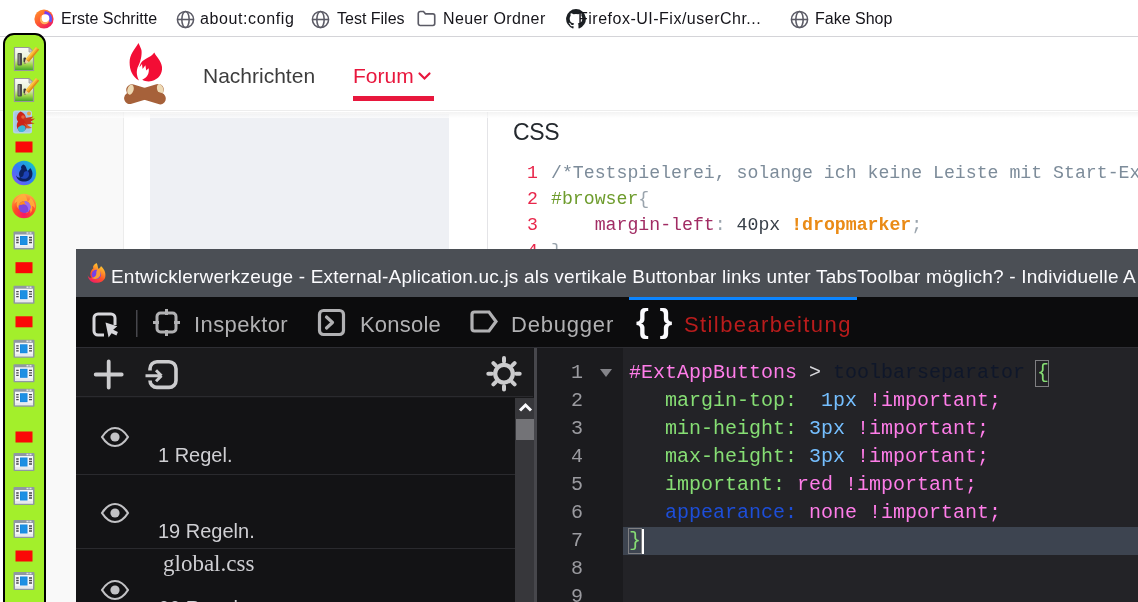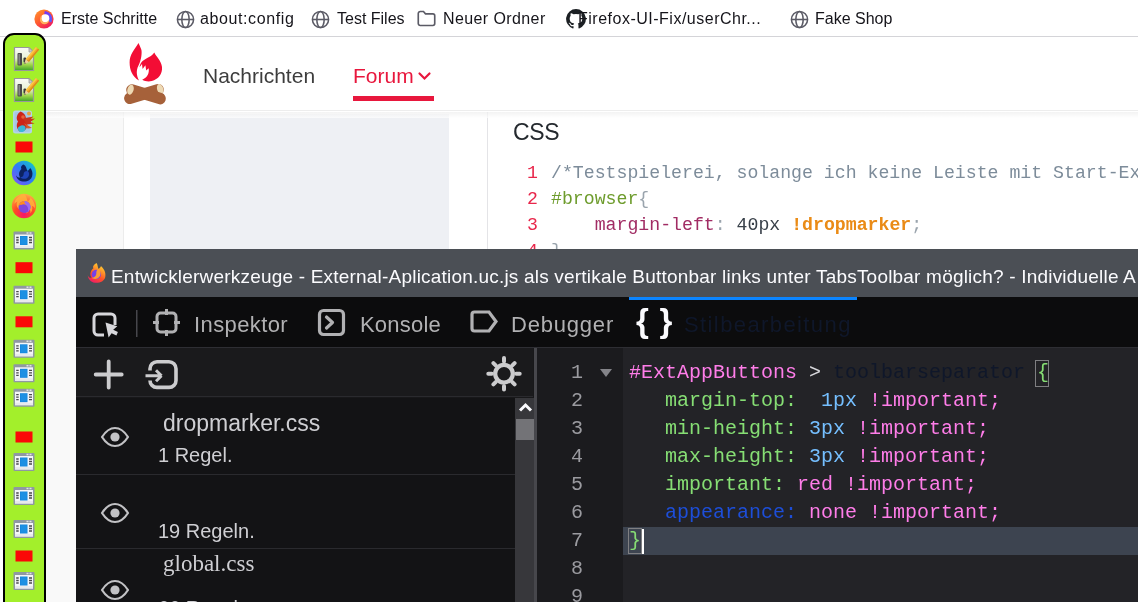--- a/index.html
+++ b/index.html
@@ -240,21 +240,21 @@
   <g transform="translate(394,13)" stroke="#b1b1b3" fill="none" stroke-width="3.2">
     <path d="M2 5.5 C2 4 3 3 4.5 3 L19 3 L26 12.5 L19 22 L4.5 22 C3 22 2 21 2 19.5 Z" transform="scale(1,1) translate(0,-1)"></path>
   </g>
 
   <text x="560" y="35" font-family="Liberation Sans" font-weight="bold" font-size="33" fill="#fbfbfe">{</text>
     <text x="583.5" y="35" font-family="Liberation Sans" font-weight="bold" font-size="33" fill="#fbfbfe">}</text>
 </svg>
 <div class="abs" style="left:194px;top:312px;font-size:22px;letter-spacing:0.4px;color:#b1b1b3;">Inspektor</div>
 <div class="abs" style="left:360px;top:312px;font-size:22px;letter-spacing:0.2px;color:#b1b1b3;">Konsole</div>
 <div class="abs" style="left:511px;top:312px;font-size:22px;letter-spacing:0.8px;color:#b1b1b3;text-align:right;">Debugger</div>
-<div class="abs" style="left:684px;top:312px;font-size:22px;letter-spacing:1.4px;color:#0f172a;">Stilbearbeitung</div>
+<div class="abs" style="left:684px;top:312px;font-size:22px;letter-spacing:1.4px;color:#b91c1c;">Stilbearbeitung</div>
 
 <div class="abs" style="left:76px;top:348px;width:457px;height:49px;background:#1a1a1c;border-bottom:1px solid #2a2a2e;"></div>
 <div class="abs" style="left:76px;top:398px;width:439px;height:204px;background:#131315;"></div>
 
 <div class="abs" style="left:515px;top:398px;width:18.5px;height:204px;background:#37373b;"></div>
 <div class="abs" style="left:515.5px;top:419px;width:18px;height:21px;background:#737377;"></div>
 <svg class="abs" style="left:518px;top:401px;" width="15" height="13" viewBox="0 0 15 13">
     <path d="M2 9.5 L7.5 4 L13 9.5" stroke="#fbfbfe" stroke-width="3" fill="none"></path>
   </svg>
 <div class="abs" style="left:533.5px;top:348px;width:3px;height:254px;background:#47474c;"></div>
@@ -275,21 +275,20 @@
     </g>
   </g>
 </svg>
 <div id="sheetlist" class="abs" style="left:76px;top:398px;width:439px;height:204px;color:#cfcfd3;">
   <div class="abs" style="left:0;top:76px;width:439px;height:1px;background:#2a2a2e;"></div>
   <div class="abs" style="left:0;top:150px;width:439px;height:1px;background:#2a2a2e;"></div>
   <svg class="abs" style="left:24px;top:27.8px;" width="30" height="22" viewBox="0 0 30 22">
       <path d="M2 11 C6.5 4 10.5 2 15 2 C19.5 2 23.5 4 28 11 C23.5 18 19.5 20 15 20 C10.5 20 6.5 18 2 11 Z" fill="none" stroke="#c2c2c5" stroke-width="2.2" stroke-linejoin="round"></path>
       <circle cx="15" cy="11" r="4.6" fill="#c2c2c5"></circle>
     </svg>
-  <div class="abs" style="left:87px;top:12px;font-size:23px;">dropmarker.css</div>
   <div class="abs" style="left:82px;top:45.7px;font-size:20px;">1 Regel.</div>
   <svg class="abs" style="left:24px;top:103.9px;" width="30" height="22" viewBox="0 0 30 22">
       <path d="M2 11 C6.5 4 10.5 2 15 2 C19.5 2 23.5 4 28 11 C23.5 18 19.5 20 15 20 C10.5 20 6.5 18 2 11 Z" fill="none" stroke="#c2c2c5" stroke-width="2.2" stroke-linejoin="round"></path>
       <circle cx="15" cy="11" r="4.6" fill="#c2c2c5"></circle>
     </svg>
   <div class="abs" style="left:82px;top:122.2px;font-size:20px;">19 Regeln.</div>
   <svg class="abs" style="left:24px;top:181px;" width="30" height="22" viewBox="0 0 30 22">
       <path d="M2 11 C6.5 4 10.5 2 15 2 C19.5 2 23.5 4 28 11 C23.5 18 19.5 20 15 20 C10.5 20 6.5 18 2 11 Z" fill="none" stroke="#c2c2c5" stroke-width="2.2" stroke-linejoin="round"></path>
       <circle cx="15" cy="11" r="4.6" fill="#c2c2c5"></circle>
     </svg>

